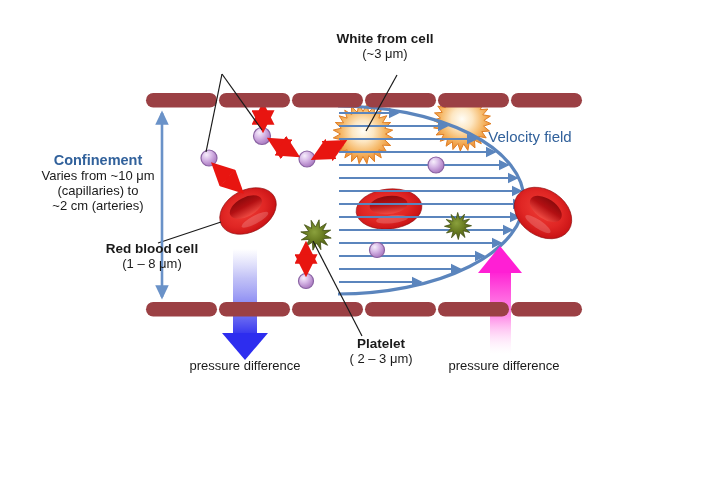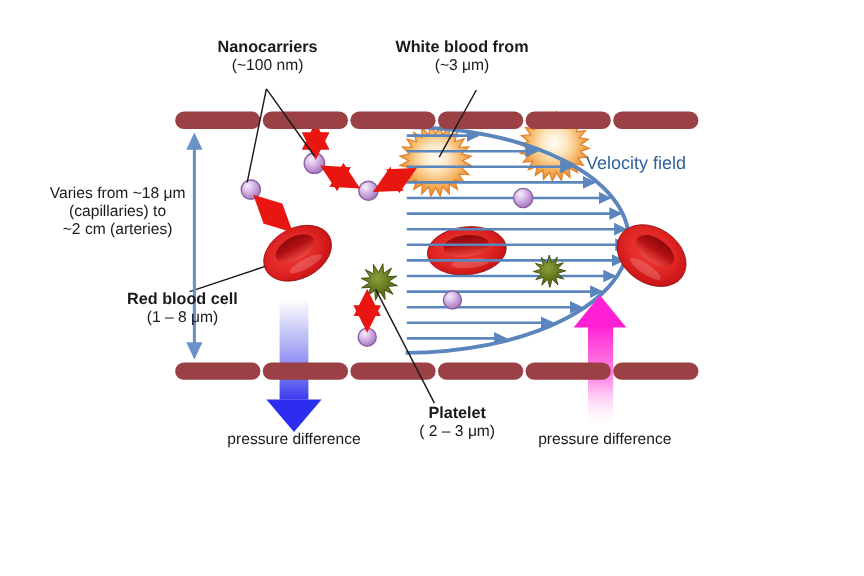--- a/index.html
+++ b/index.html
@@ -171,32 +171,29 @@
     <line x1="222" y1="74" x2="206" y2="152"></line>
     <line x1="222" y1="74" x2="262" y2="130"></line>
     <line x1="397" y1="75" x2="366" y2="131"></line>
     <line x1="158" y1="243" x2="221" y2="222"></line>
     <line x1="362" y1="336" x2="313" y2="241"></line>
   </g>
 
   <line x1="162" y1="113" x2="162" y2="297" stroke="#6a92c8" stroke-width="2.6" marker-start="url(#mBlueS)" marker-end="url(#mBlueE)"></line>
 </svg>
 
-<div class="lbl" id="lbl-nanocarriers" style="left:223px;top:31px;">
-  <div class="b">Nanocarriers</div>
-  <div>(~100 nm)</div>
-</div>
 
 <div class="lbl" id="lbl-wbc" style="left:385px;top:31px;">
-  <div class="b">White blood from</div>
+  <div class="b">White from cell</div>
   <div>(~3 μm)</div>
 </div>
 
 <div class="lbl" id="lbl-confinement" style="left:98px;top:153px;">
-  <div>Varies from ~18 μm</div>
+  <div class="blue-title">Confinement</div>
+  <div>Varies from ~10 μm</div>
   <div>(capillaries) to</div>
   <div>~2 cm (arteries)</div>
 </div>
 
 <div class="lbl" id="lbl-rbc" style="left:152px;top:241px;">
   <div class="b">Red blood cell</div>
   <div>(1 – 8 μm)</div>
 </div>
 
 <div class="lbl" id="lbl-velocity" style="left:530px;top:129px;">Velocity field</div>

